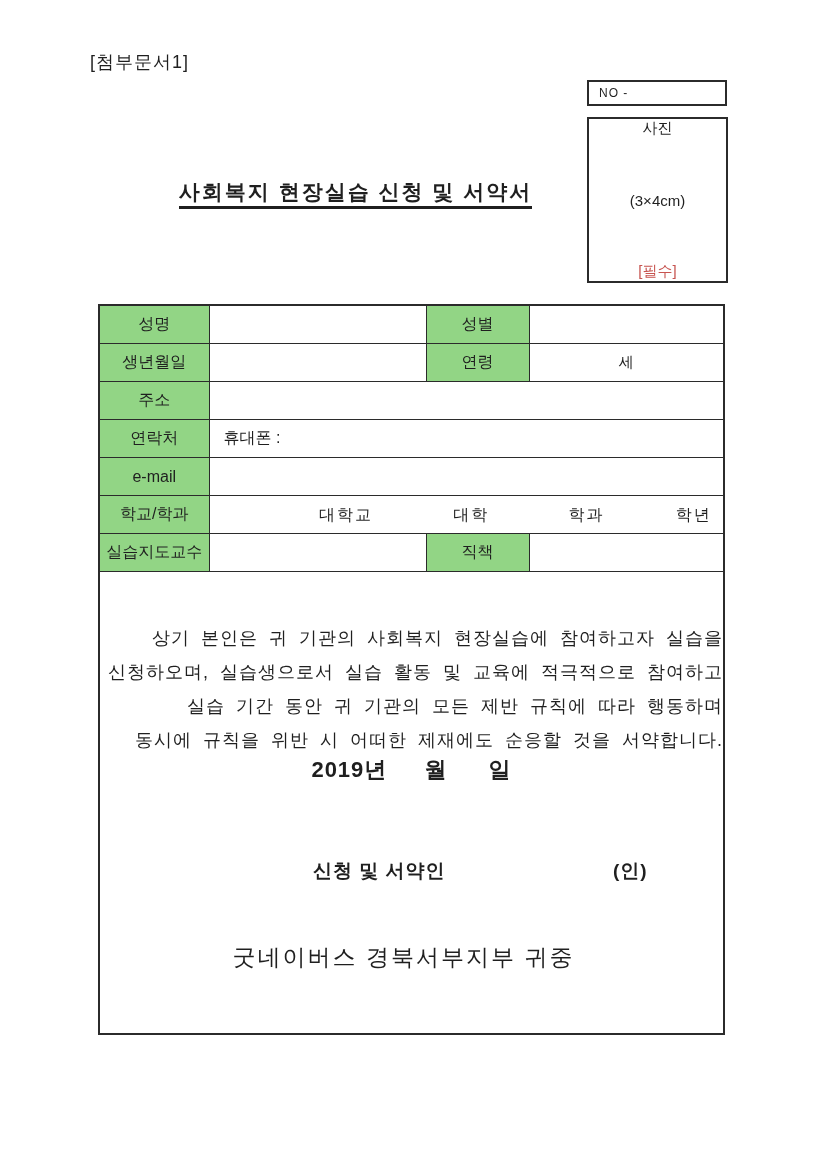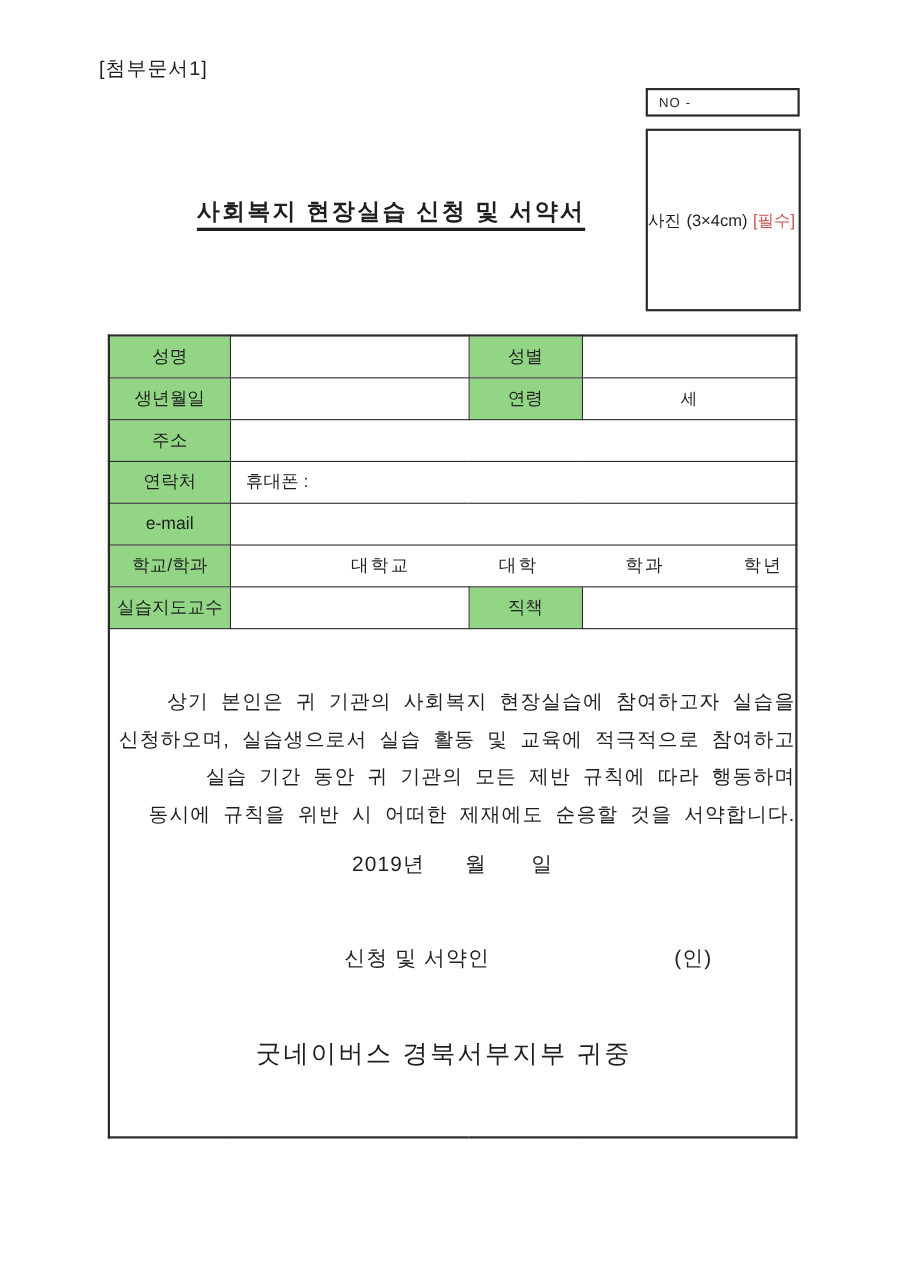--- a/index.html
+++ b/index.html
@@ -23,22 +23,22 @@
     width: 126px; height: 22px;
     border: 2px solid #2b2b2b;
     font-size: 12px; line-height: 22px;
     padding-left: 10px; letter-spacing: 1px;
   }
 
   .photo-box {
     position: absolute; left: 587px; top: 117px;
     width: 137px; height: 162px;
     border: 2px solid #2b2b2b;
-    display: flex; 
-    justify-content: flex-start; align-items: center;
+    display: flex; flex-direction: column;
+    justify-content: space-between; align-items: center;
     gap: 5px; font-size: 15px;
   }
   .photo-required { color: var(--required_red, #c75450); }
 
   .doc-title {
     position: absolute; left: 98px; top: 178px; width: 515px;
     text-align: center;
   }
   .doc-title span {
     font-size: 21px; font-weight: bold; letter-spacing: 2px;
@@ -82,30 +82,30 @@
   .pledge-wrap { position: relative; height: 461px; width: 100%; }
 
   .pledge-text {
     position: absolute; top: 49px; left: 0; right: 0;
     text-align: right;
     font-size: 18px; line-height: 34px;
     word-spacing: 5px; letter-spacing: 1px;
   }
 
   .date-line {
-    position: absolute; top: 201px; left: 0; right: 0;
-    text-align: center;
-    font-size: 19px; font-weight: normal; letter-spacing: 1px;
+    position: absolute; top: 183px; left: 0; right: 0;
+    text-align: center;
+    font-size: 22px; font-weight: bold; letter-spacing: 1px;
   }
   .date-line .m { margin-left: 30px; }
   .date-line .d { margin-left: 34px; }
 
   .signer-line {
     position: absolute; top: 286px; left: 0; width: 100%;
-    font-size: 19px; font-weight: normal; letter-spacing: 1px;
+    font-size: 19px; font-weight: bold; letter-spacing: 1px;
     height: 24px;
   }
   .signer-line .signer { position: absolute; left: 213px; white-space: nowrap; }
   .signer-line .seal { position: absolute; left: 513px; white-space: nowrap; }
 
   .recipient-line {
     position: absolute; top: 370px; left: 0; right: 16px;
     text-align: center;
     font-size: 23px; font-weight: normal; letter-spacing: 2px;
     white-space: nowrap;

